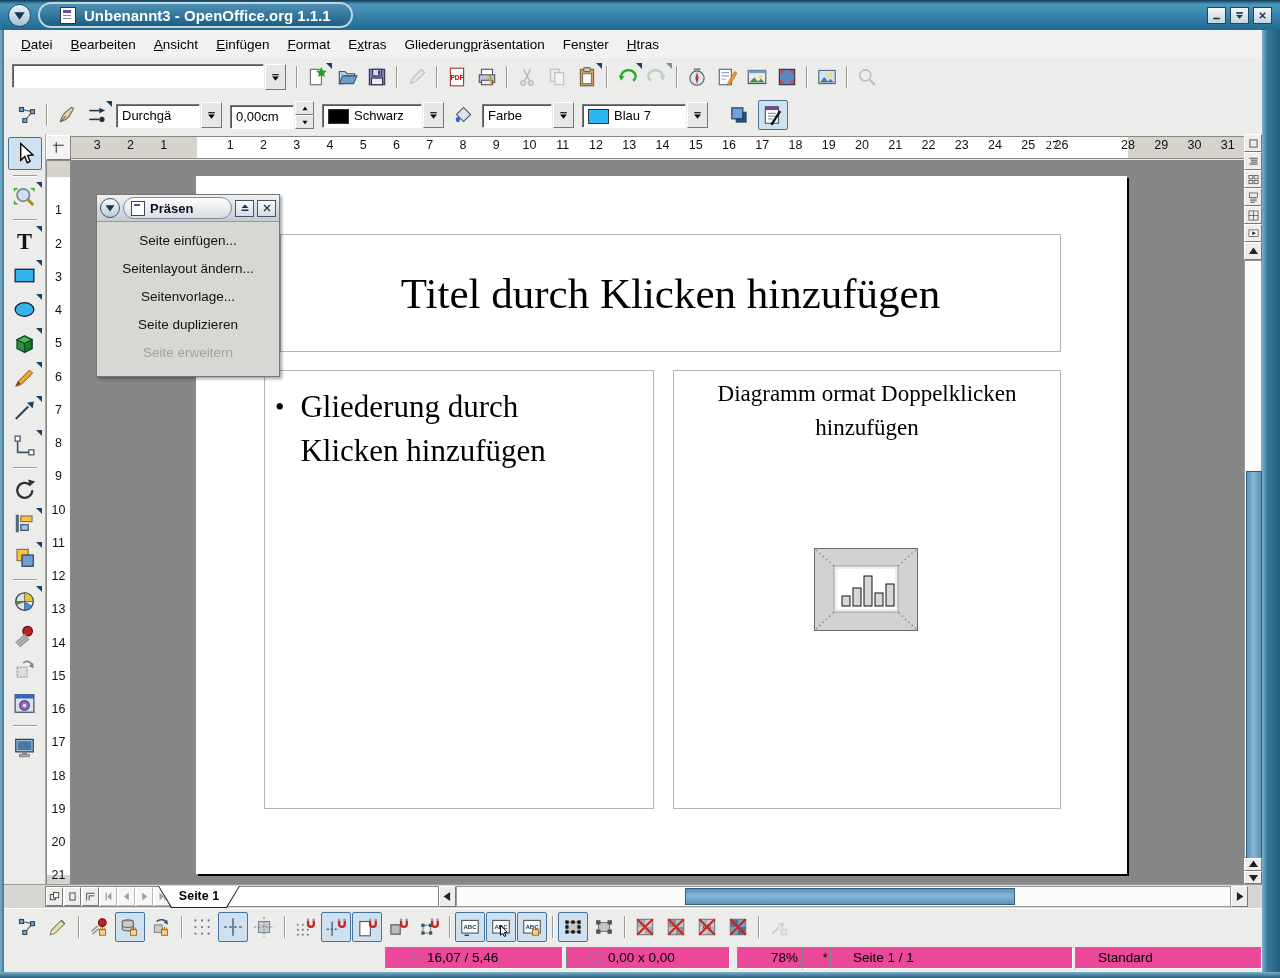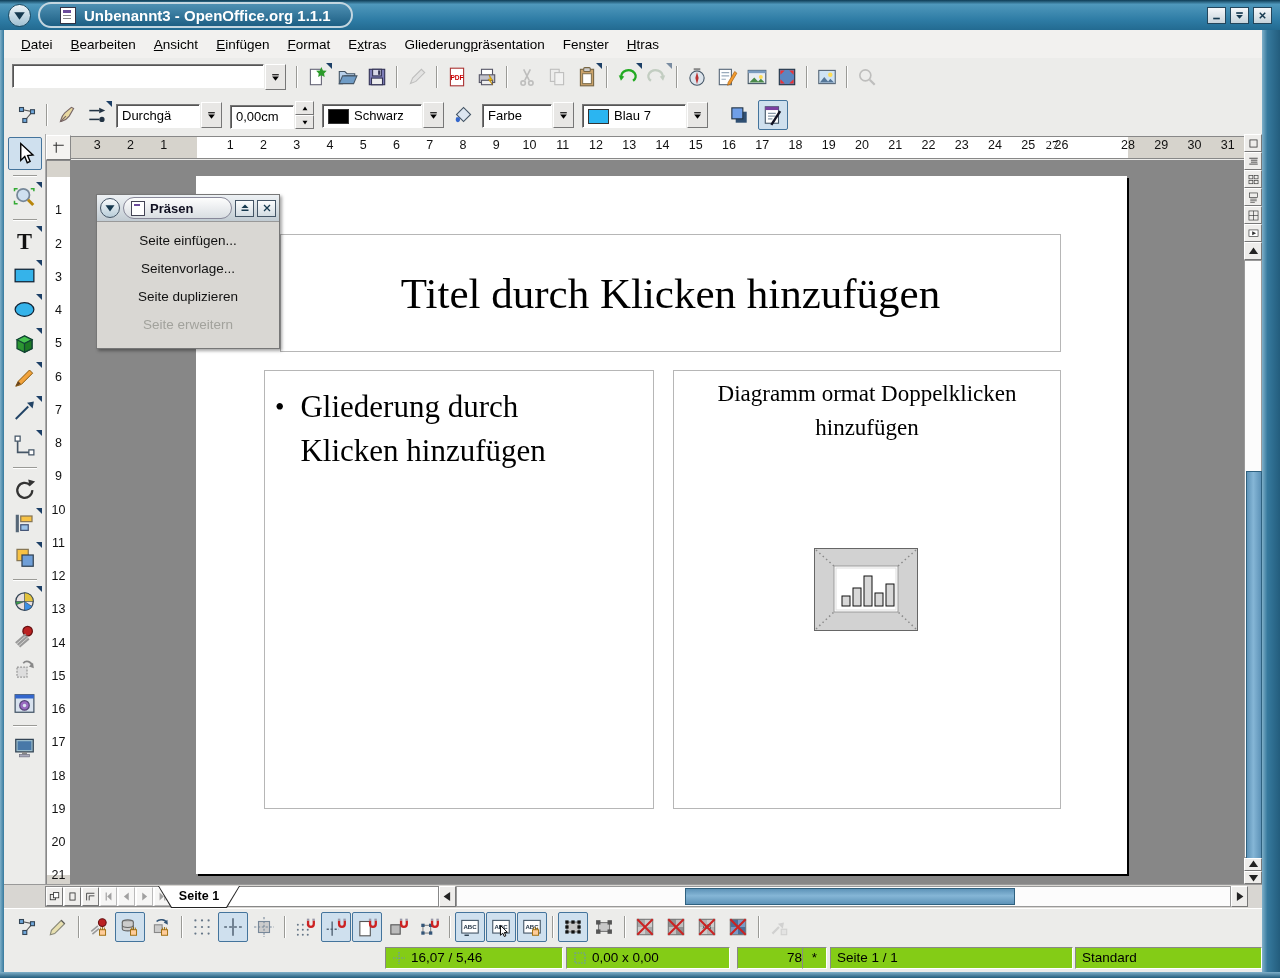--- a/index.html
+++ b/index.html
@@ -120,22 +120,22 @@
   .hbtn svg{width:13px;height:13px;}
   .htrack{position:absolute;left:17px;top:0;width:775px;height:21px;background:#fcfcfc;border:1px solid #999;box-sizing:border-box;}
   .hthumb{position:absolute;left:228px;top:1px;width:330px;height:17px;border:1px solid #2f617f;box-sizing:border-box;
     background:linear-gradient(180deg,#5e93b8,#85b6d6 45%,#5e93b8);}
   
   .optionsbar{position:absolute;left:4px;top:908px;width:1258px;height:36px;background:#ececea;border-top:1px solid #fff;
     display:flex;align-items:center;padding-left:8px;box-sizing:border-box;}
   .ob{width:28px;height:28px;margin-right:1px;}
   
   .statusbar{position:absolute;left:4px;top:944px;width:1258px;height:28px;background:#ececea;font-size:13.5px;}
-  .sbcell{position:absolute;top:3px;height:22px;border:1px solid;border-color:#888 #fff #fff #888;background:#84cc16;
-    line-height:20px;padding:0 6px;box-sizing:border-box;display:flex;align-items:center;gap:5px;white-space:nowrap;overflow:hidden;}
+  .sbcell{position:absolute;top:3px;height:22px;border:1px solid;border-color:#888 #fff #fff #888;background:#ec4899;
+    line-height:20px;padding:0 22px;box-sizing:border-box;display:flex;align-items:center;gap:5px;white-space:nowrap;overflow:hidden;}
   .sbcell svg{width:14px;height:14px;flex:0 0 auto;}
   
   .b-right{position:absolute;right:0;top:30px;width:18px;height:948px;background:linear-gradient(90deg,#7fb0c9,#36799d 30%,#235d7d);}
   .b-left{position:absolute;left:0;top:30px;width:4px;height:948px;background:linear-gradient(90deg,#7fb0c9,#36799d);}
   .b-bottom{position:absolute;left:0;bottom:0;width:100%;height:6px;background:linear-gradient(180deg,#7fb0c9,#235d7d);}
 </style>
 </head>
 <body>
 
 <div class="window">
@@ -681,20 +681,21 @@
             </svg>
         </span>
         <span class="fbtn">
           <svg viewBox="0 0 20 20">
               <path d="M4 4l12 12M16 4L4 16" stroke="#16394f" stroke-width="2.6"></path>
             </svg>
         </span>
       </div>
       <div class="float-items" id="float-items">
           <div class="float-item">Seite einfügen...</div>
+          <div class="float-item">Seitenlayout ändern...</div>
           <div class="float-item">Seitenvorlage...</div>
           <div class="float-item">Seite duplizieren</div>
           <div class="float-item fdis">Seite erweitern</div>
         </div>
     </div>
   </div>
 
   <div class="vscroll">
     <div id="view-btns">
         <div class="vbtn">

